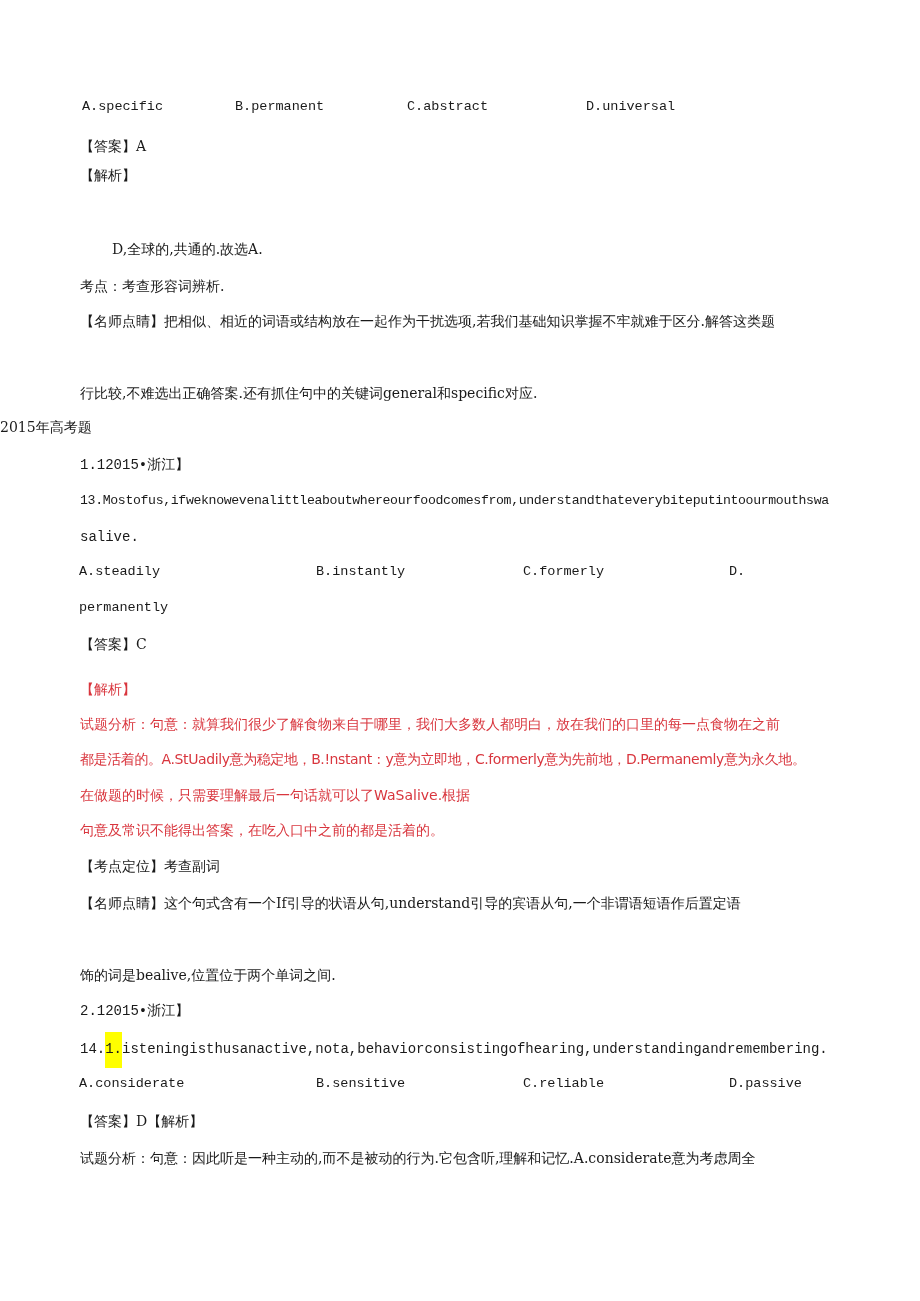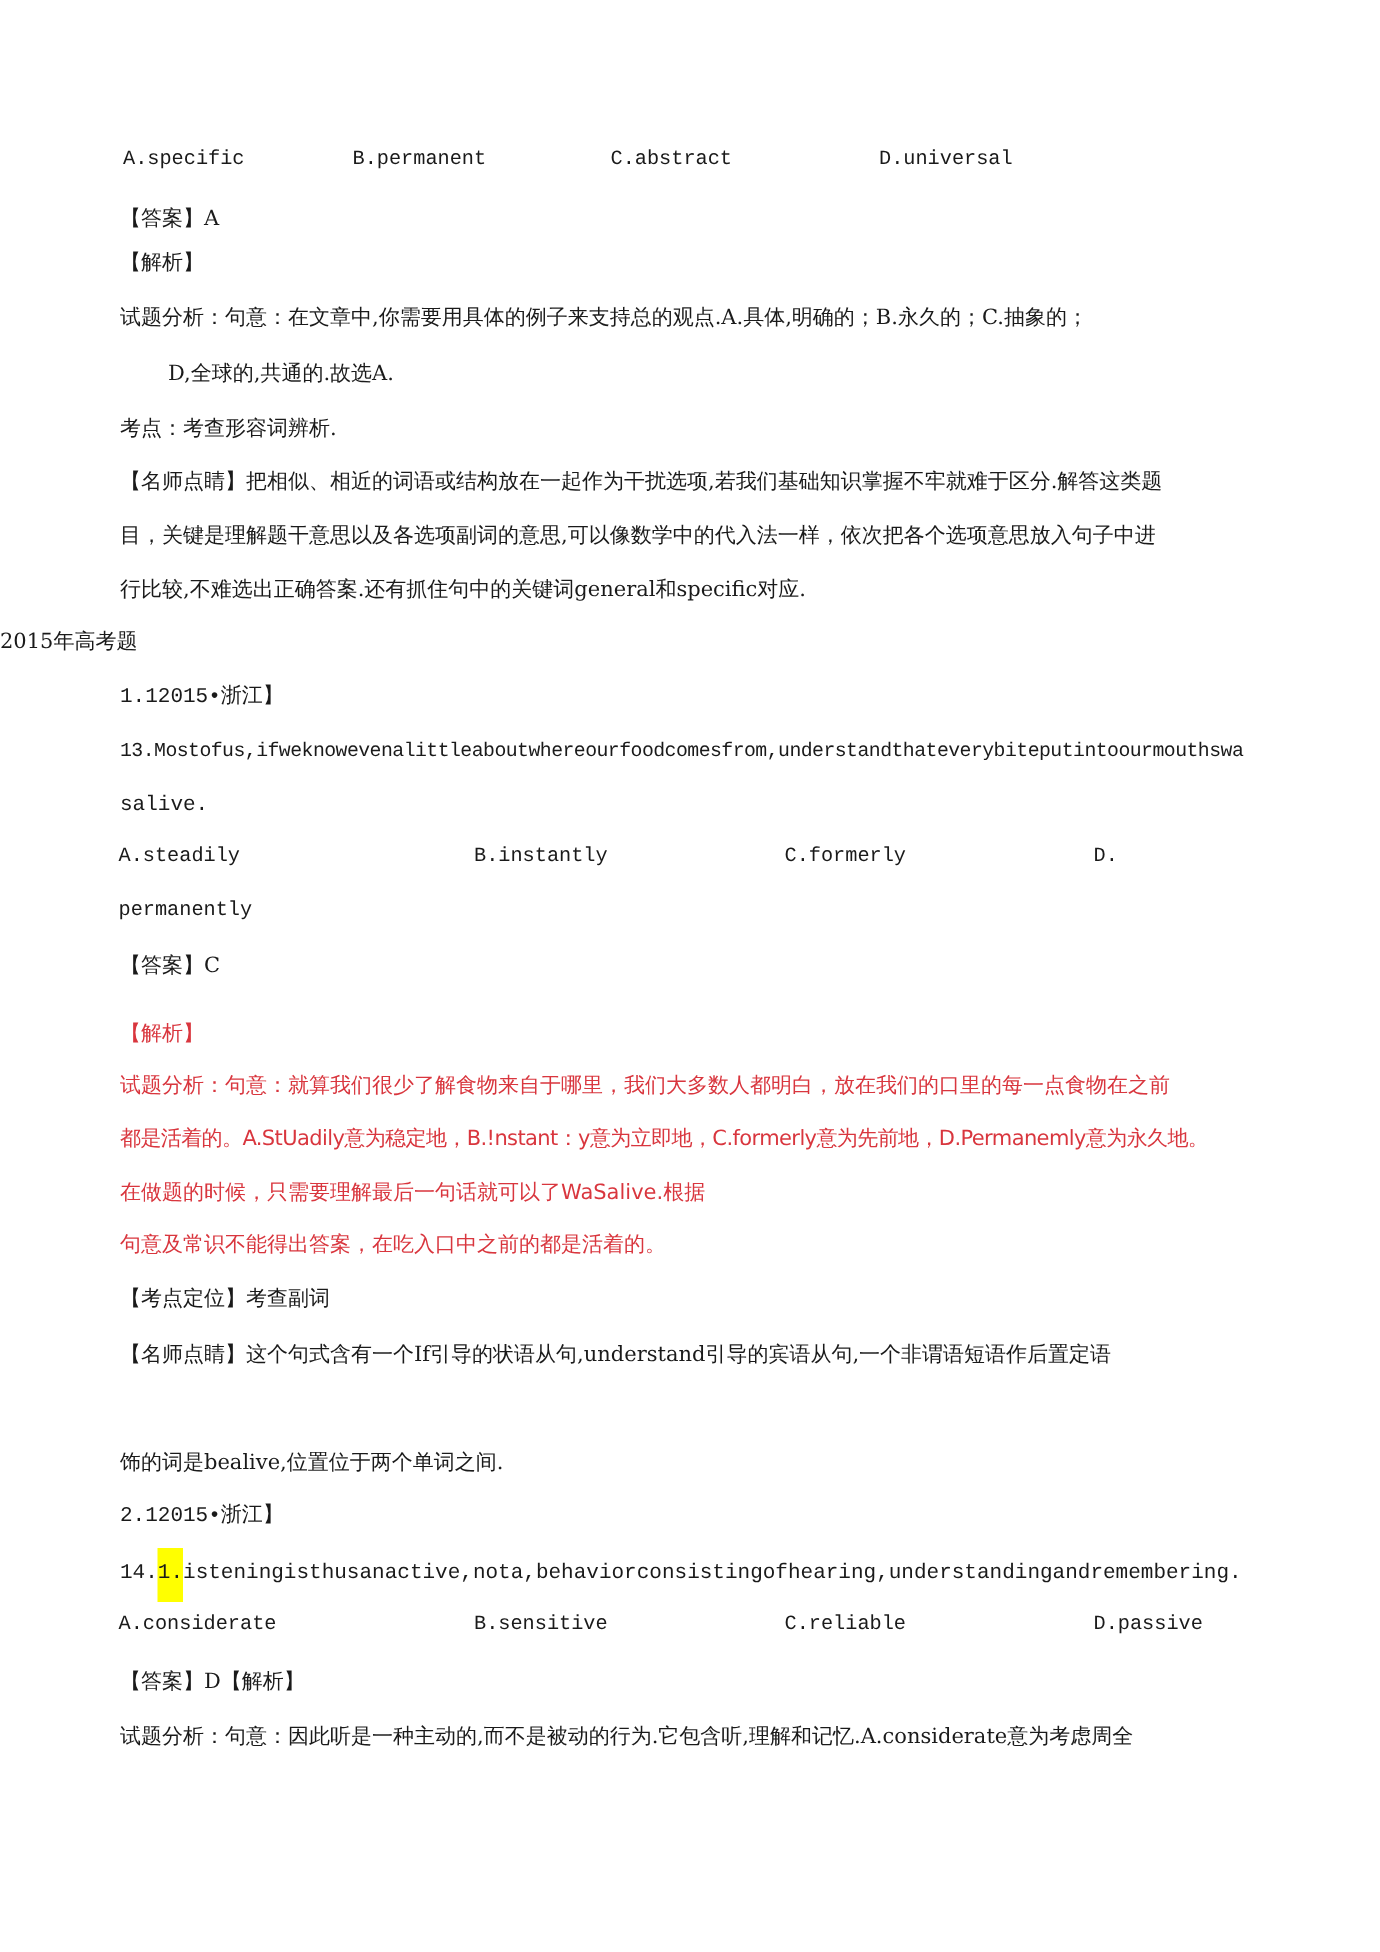--- a/index.html
+++ b/index.html
@@ -18,25 +18,23 @@
 
 <div class="page">
 
   <span class="opt" style="left:82px;top:99px">A.specific</span>
   <span class="opt" style="left:235px;top:99px">B.permanent</span>
   <span class="opt" style="left:407px;top:99px">C.abstract</span>
   <span class="opt" style="left:586px;top:99px">D.universal</span>
 
   <div class="line" style="top:137px">【答案】A</div>
   <div class="line" style="top:166px">【解析】</div>
-  <div class="line" style="top:203px">试题分析：句意：在文章中,你需要用具体的例子来支持总的观点.A.具体,明确的；B.永久的；C.抽象的；</div>
   <div class="line" style="left:112px;top:240px">D,全球的,共通的.故选A.</div>
   <div class="line" style="top:277px">考点：考查形容词辨析.</div>
   <div class="line" style="top:312px">【名师点睛】把相似、相近的词语或结构放在一起作为干扰选项,若我们基础知识掌握不牢就难于区分.解答这类题</div>
-  <div class="line" style="top:348px">目，关键是理解题干意思以及各选项副词的意思,可以像数学中的代入法一样，依次把各个选项意思放入句子中进</div>
   <div class="line" style="top:384px">行比较,不难选出正确答案.还有抓住句中的关键词general和specific对应.</div>
 
   <div class="center" style="top:419px">2015年高考题</div>
 
   <div class="line mono" style="top:456px">1.12015•浙江】</div>
   <div class="line mono" style="top:492px;font-size:13.2px;letter-spacing:-0.35px">13.Mostofus,ifweknowevenalittleaboutwhereourfoodcomesfrom,understandthateverybiteputintoourmouthswa</div>
   <div class="line mono" style="top:528px">salive.</div>
   <span class="opt" style="left:79px;top:564px">A.steadily</span>
   <span class="opt" style="left:316px;top:564px">B.instantly</span>
   <span class="opt" style="left:523px;top:564px">C.formerly</span>

